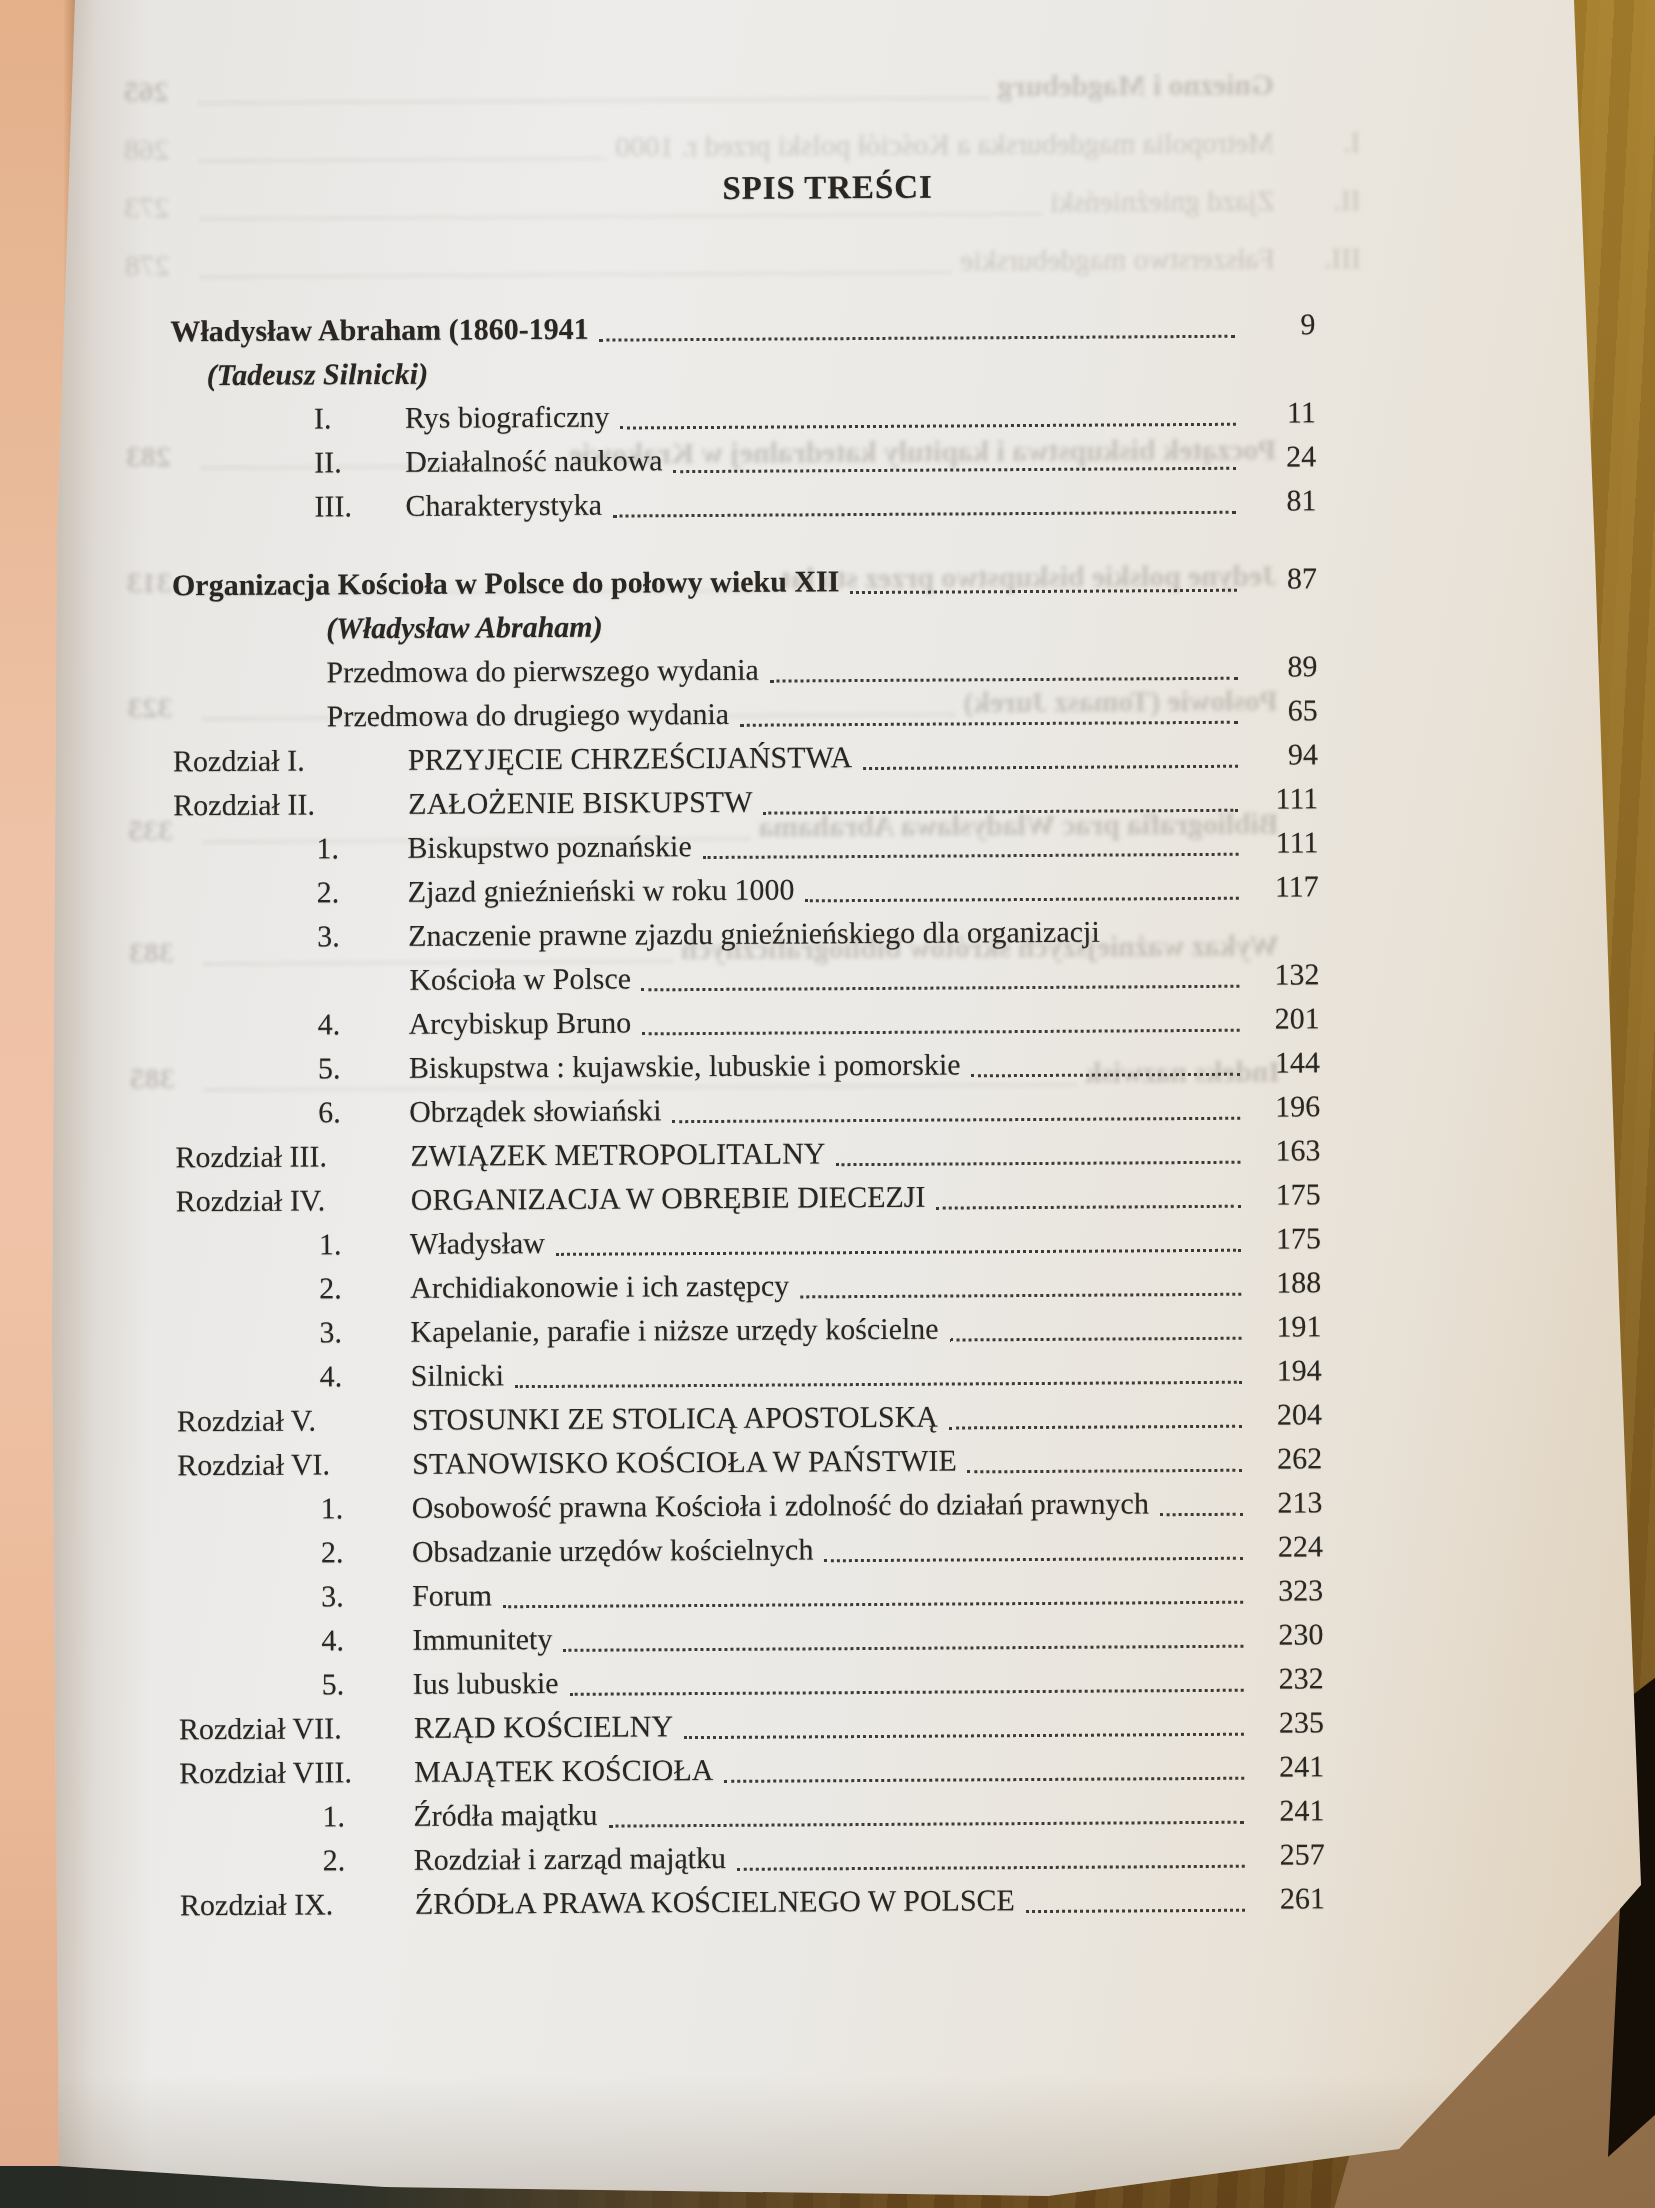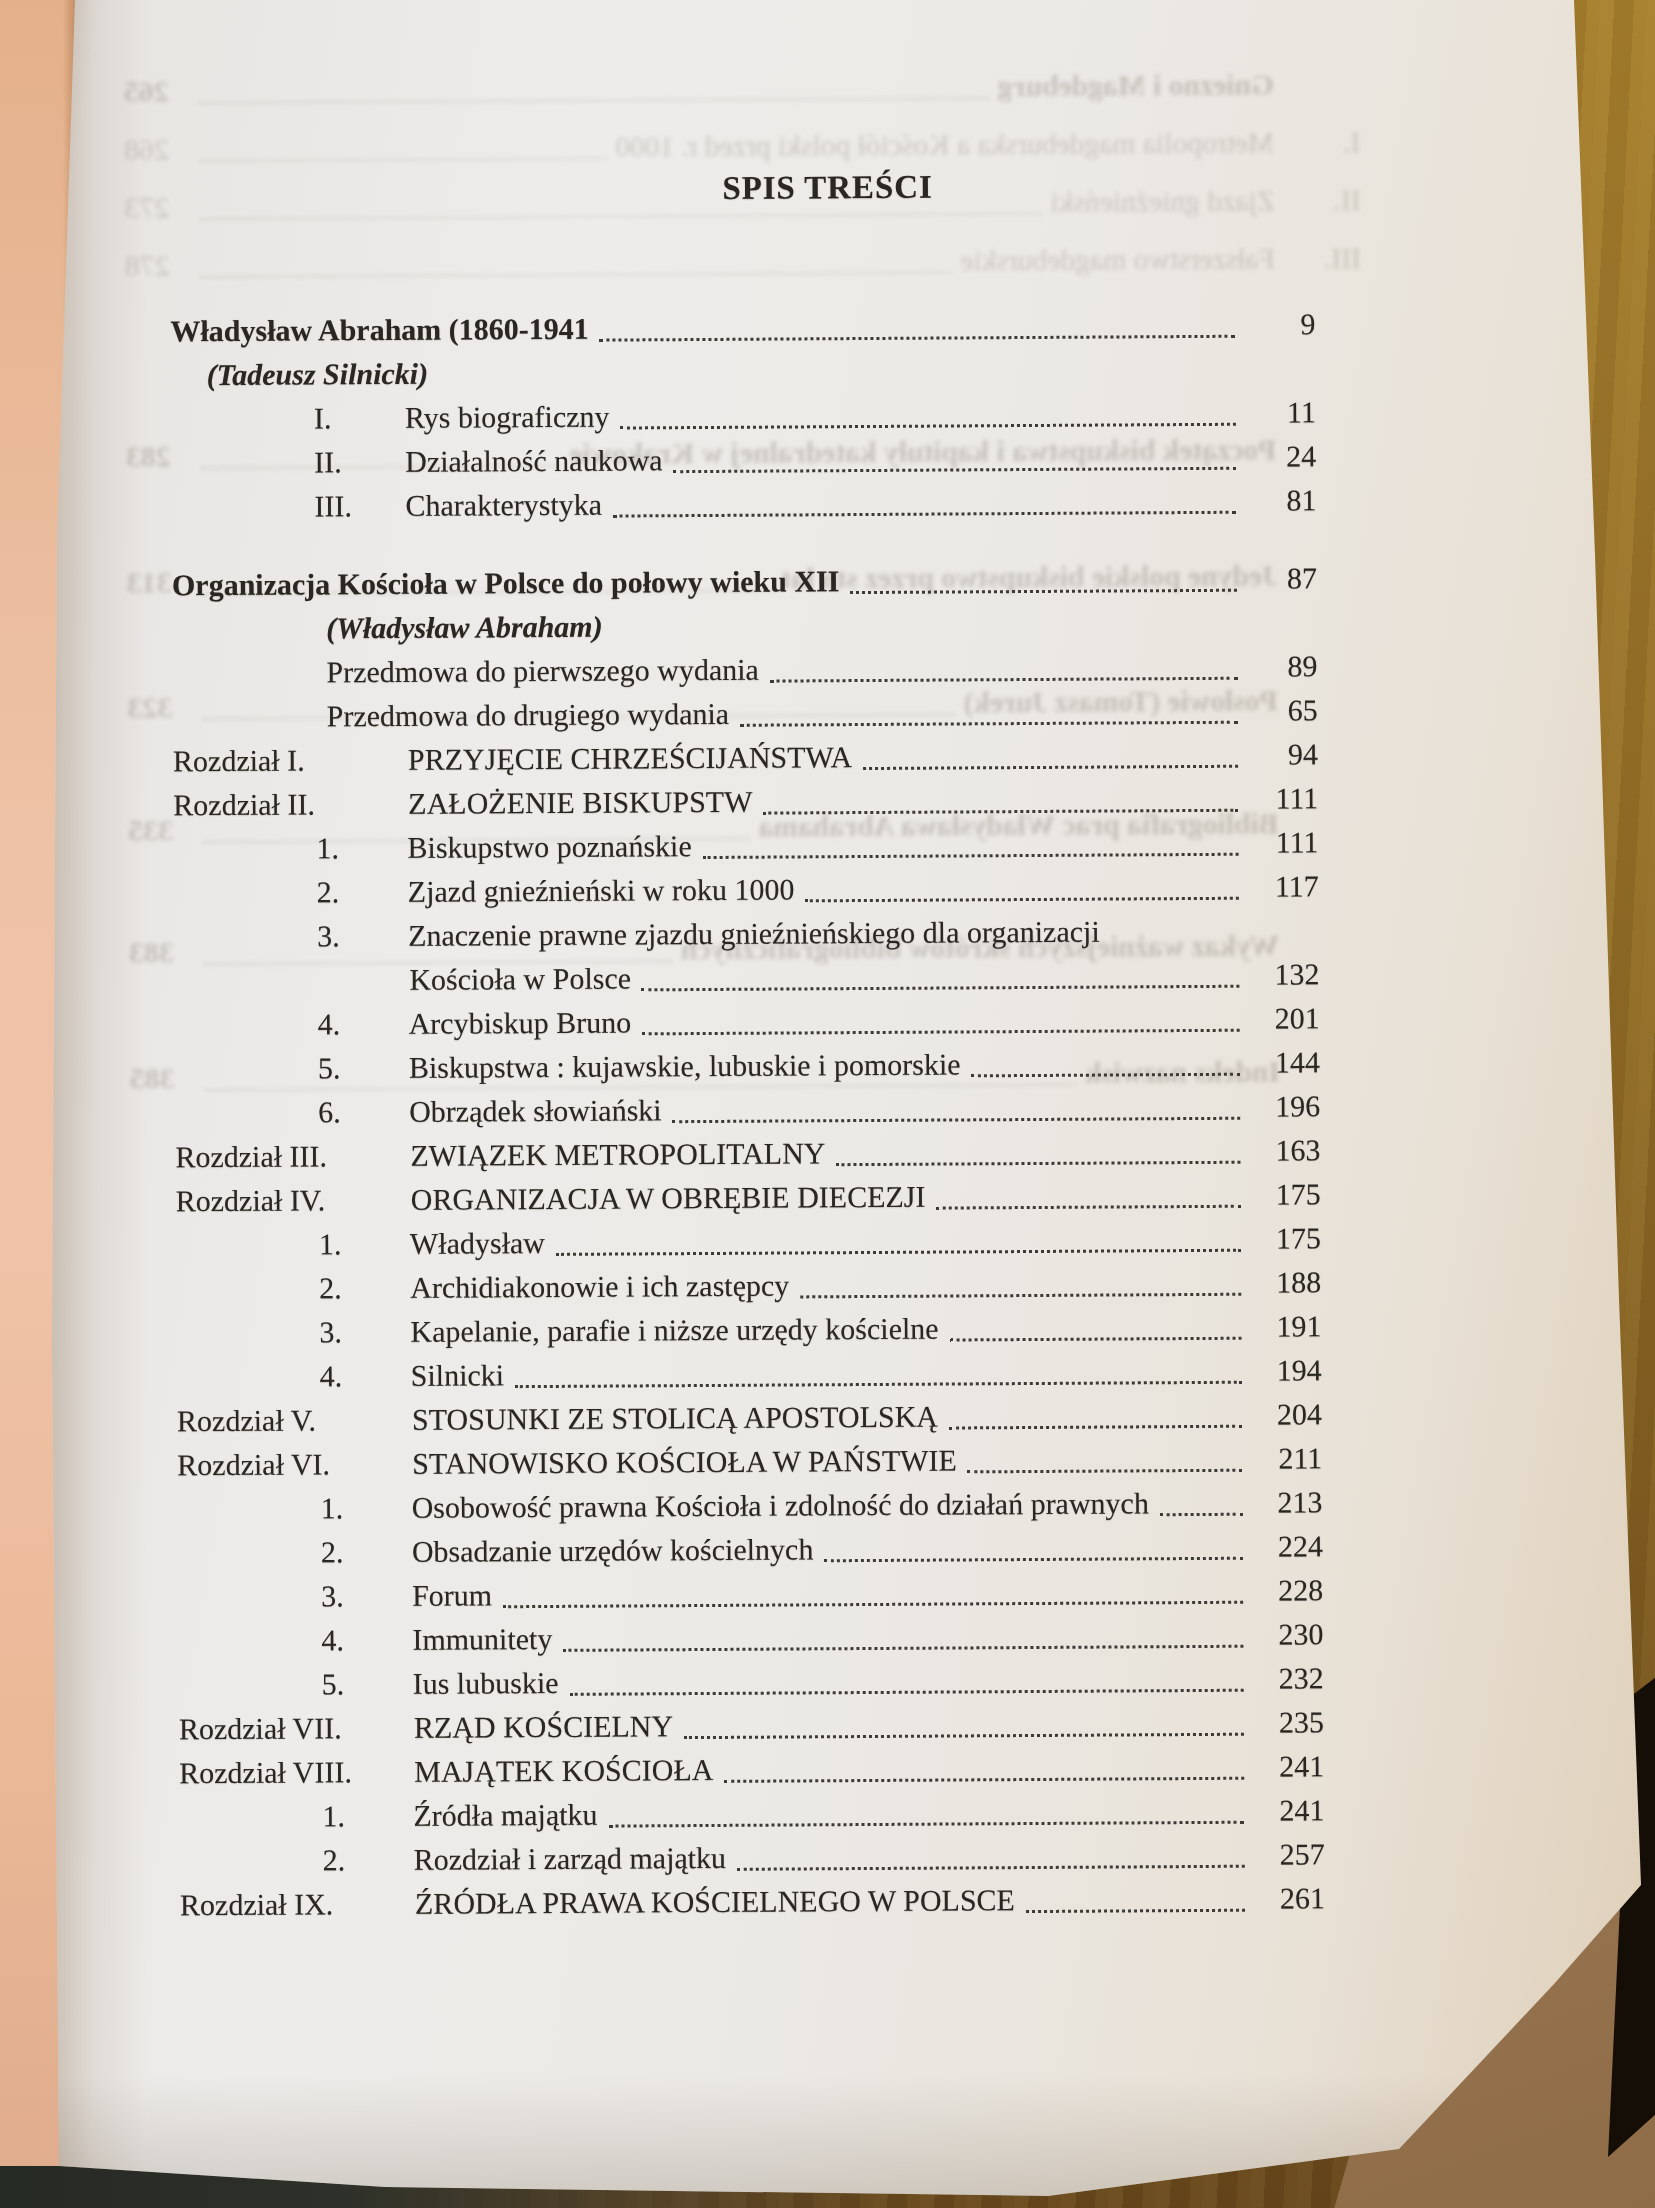--- a/index.html
+++ b/index.html
@@ -272,39 +272,39 @@
         <div class="row">
           <span class="c-label">Rozdział V.</span>
           <span class="c-text ">STOSUNKI ZE STOLICĄ APOSTOLSKĄ</span>
           <span class="leader"></span>
           <span class="c-page">204</span>
         </div>
         <div class="row">
           <span class="c-label">Rozdział VI.</span>
           <span class="c-text ">STANOWISKO KOŚCIOŁA W PAŃSTWIE</span>
           <span class="leader"></span>
-          <span class="c-page">211</span>
+          <span class="c-page">262</span>
         </div>
         <div class="row" style="padding-left: 143px;">
           <span class="c-num">1.</span>
           <span class="c-text ">Osobowość prawna Kościoła i zdolność do działań prawnych</span>
           <span class="leader"></span>
           <span class="c-page">213</span>
         </div>
         <div class="row" style="padding-left: 143px;">
           <span class="c-num">2.</span>
           <span class="c-text ">Obsadzanie urzędów kościelnych</span>
           <span class="leader"></span>
           <span class="c-page">224</span>
         </div>
         <div class="row" style="padding-left: 143px;">
           <span class="c-num">3.</span>
           <span class="c-text ">Forum</span>
           <span class="leader"></span>
-          <span class="c-page">228</span>
+          <span class="c-page">323</span>
         </div>
         <div class="row" style="padding-left: 143px;">
           <span class="c-num">4.</span>
           <span class="c-text ">Immunitety</span>
           <span class="leader"></span>
           <span class="c-page">230</span>
         </div>
         <div class="row" style="padding-left: 143px;">
           <span class="c-num">5.</span>
           <span class="c-text ">Ius lubuskie</span>

